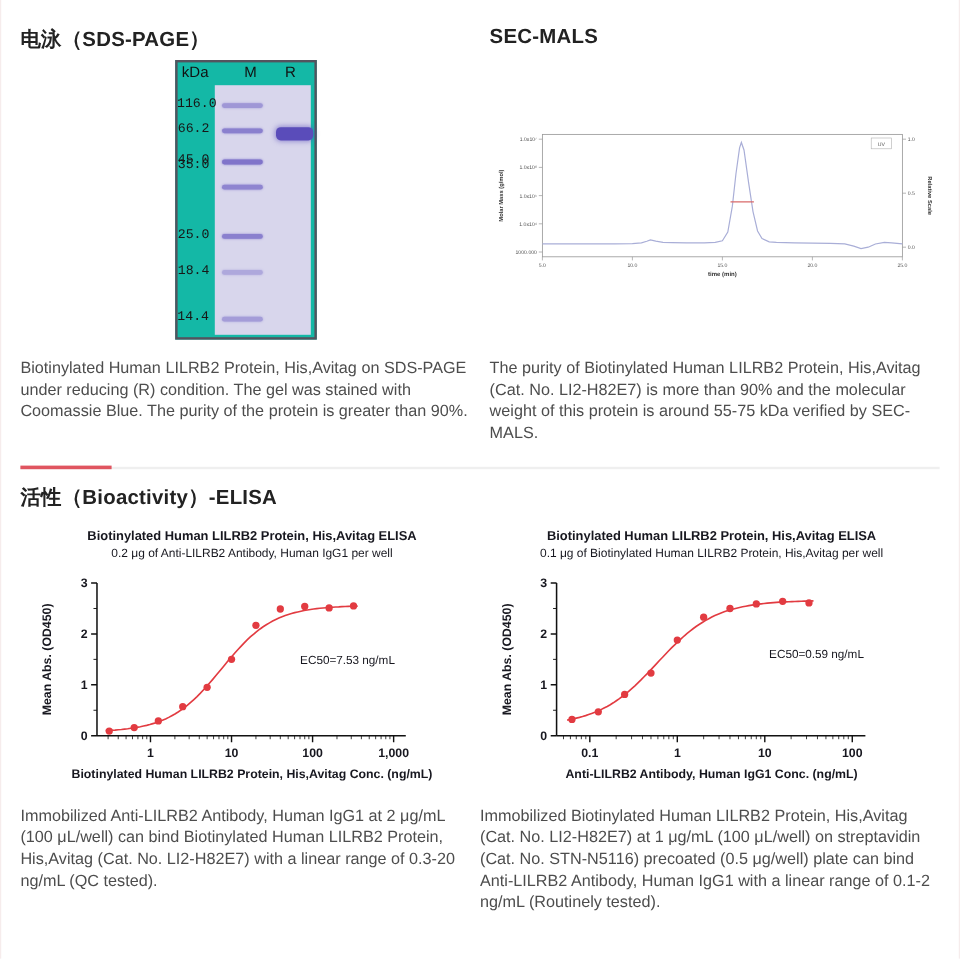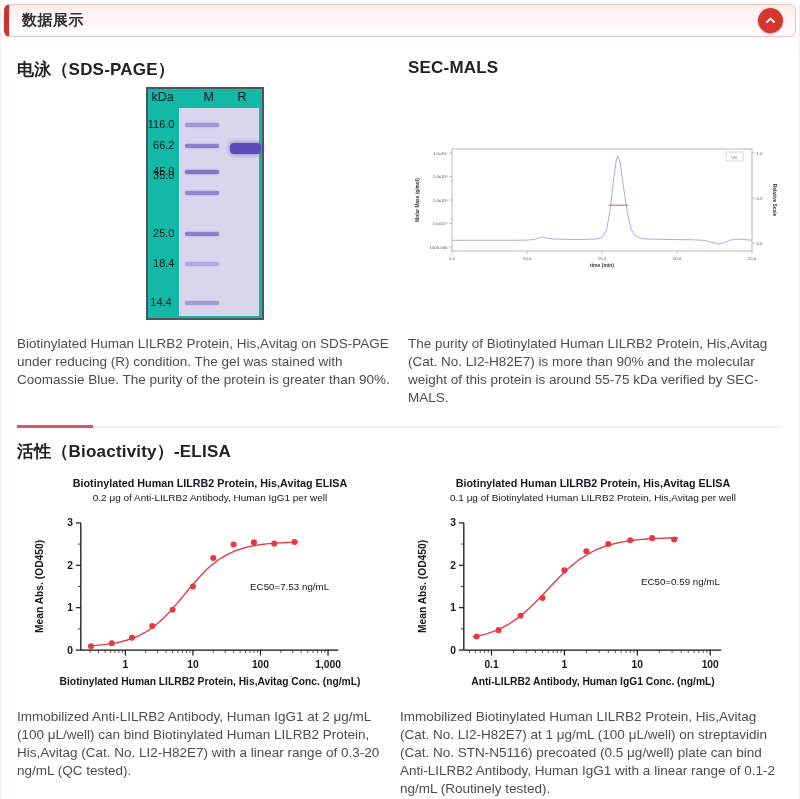--- a/index.html
+++ b/index.html
@@ -44,36 +44,28 @@
   .chart-cell { display:flex; justify-content:center; }
   .chart-cell svg { display:block; }
 
   
   .gel-box { position:relative; width:118px; height:233px; border:2px solid #53535e; background:#14b8a6; }
   .gel-area { position:absolute; left:31px; top:19px; right:3px; bottom:2px; background:#d8d6ec; }
   .gel-h { position:absolute; top:1px; font-size:12.5px; color:#111; }
   .gel-h-kda { left:4px; }
   .gel-h-m { left:56px; }
   .gel-h-r { left:90px; }
-  .gel-mlabel { position:absolute; left:0; width:27px; text-align:right; font-size:11px; color:#171717; }
+  .gel-mlabel { position:absolute; left:0; width:27px; text-align:right; font-size:11px; color:#171717;font-family:Liberation Mono, monospace; }
   .gel-band { position:absolute; border-radius:2px; }
 </style>
 </head>
 <body>
 
 <div class="page">
 
-  <div class="panel-header">
-    <span class="panel-title">数据展示</span>
-    <button class="collapse-btn">
-      <svg width="13" height="13" viewBox="0 0 13 13">
-        <polyline points="3,8 6.5,4.5 10,8" fill="none" stroke="#ffffff" stroke-width="1.8" stroke-linecap="round" stroke-linejoin="round"></polyline>
-      </svg>
-    </button>
-  </div>
 
   <div class="content">
 
     <div class="grid">
       <h3 class="sec-title">电泳（SDS-PAGE）</h3>
       <h3 class="sec-title">SEC-MALS</h3>
 
       <div class="fig-cell gel-cell">
         <div class="gel-box" id="gelBox">
           <span class="gel-h gel-h-kda">kDa</span>

